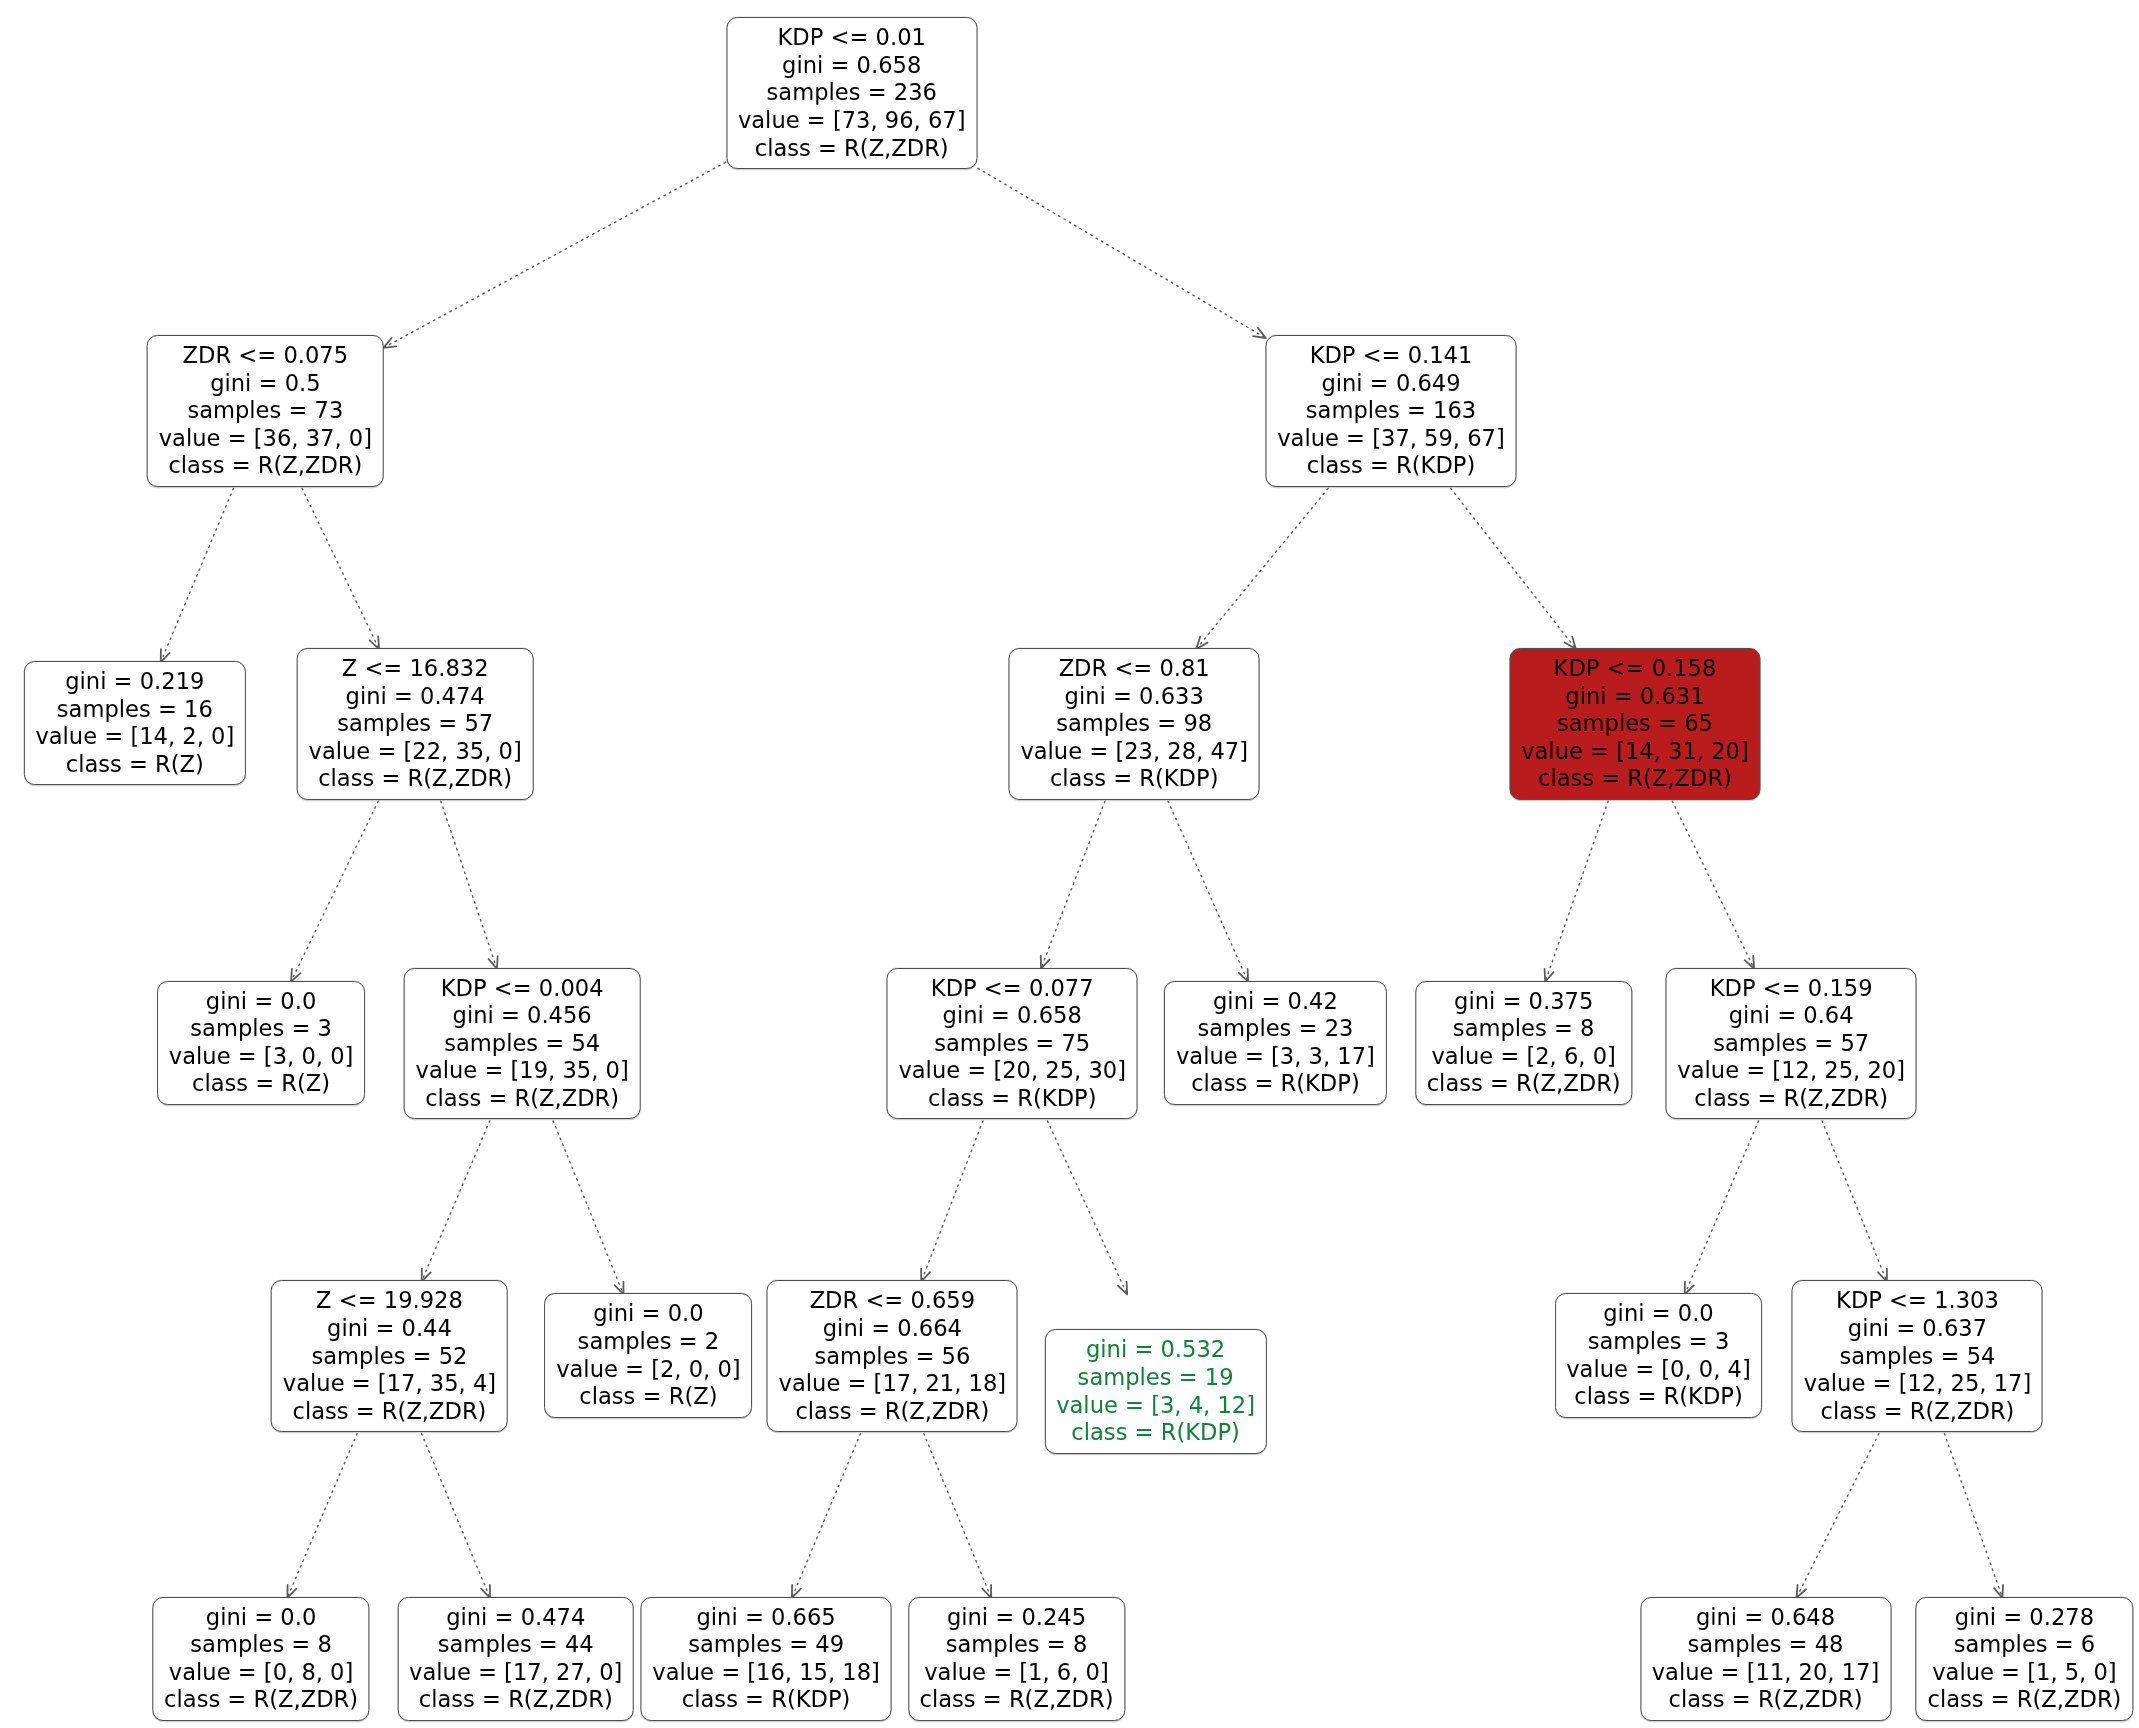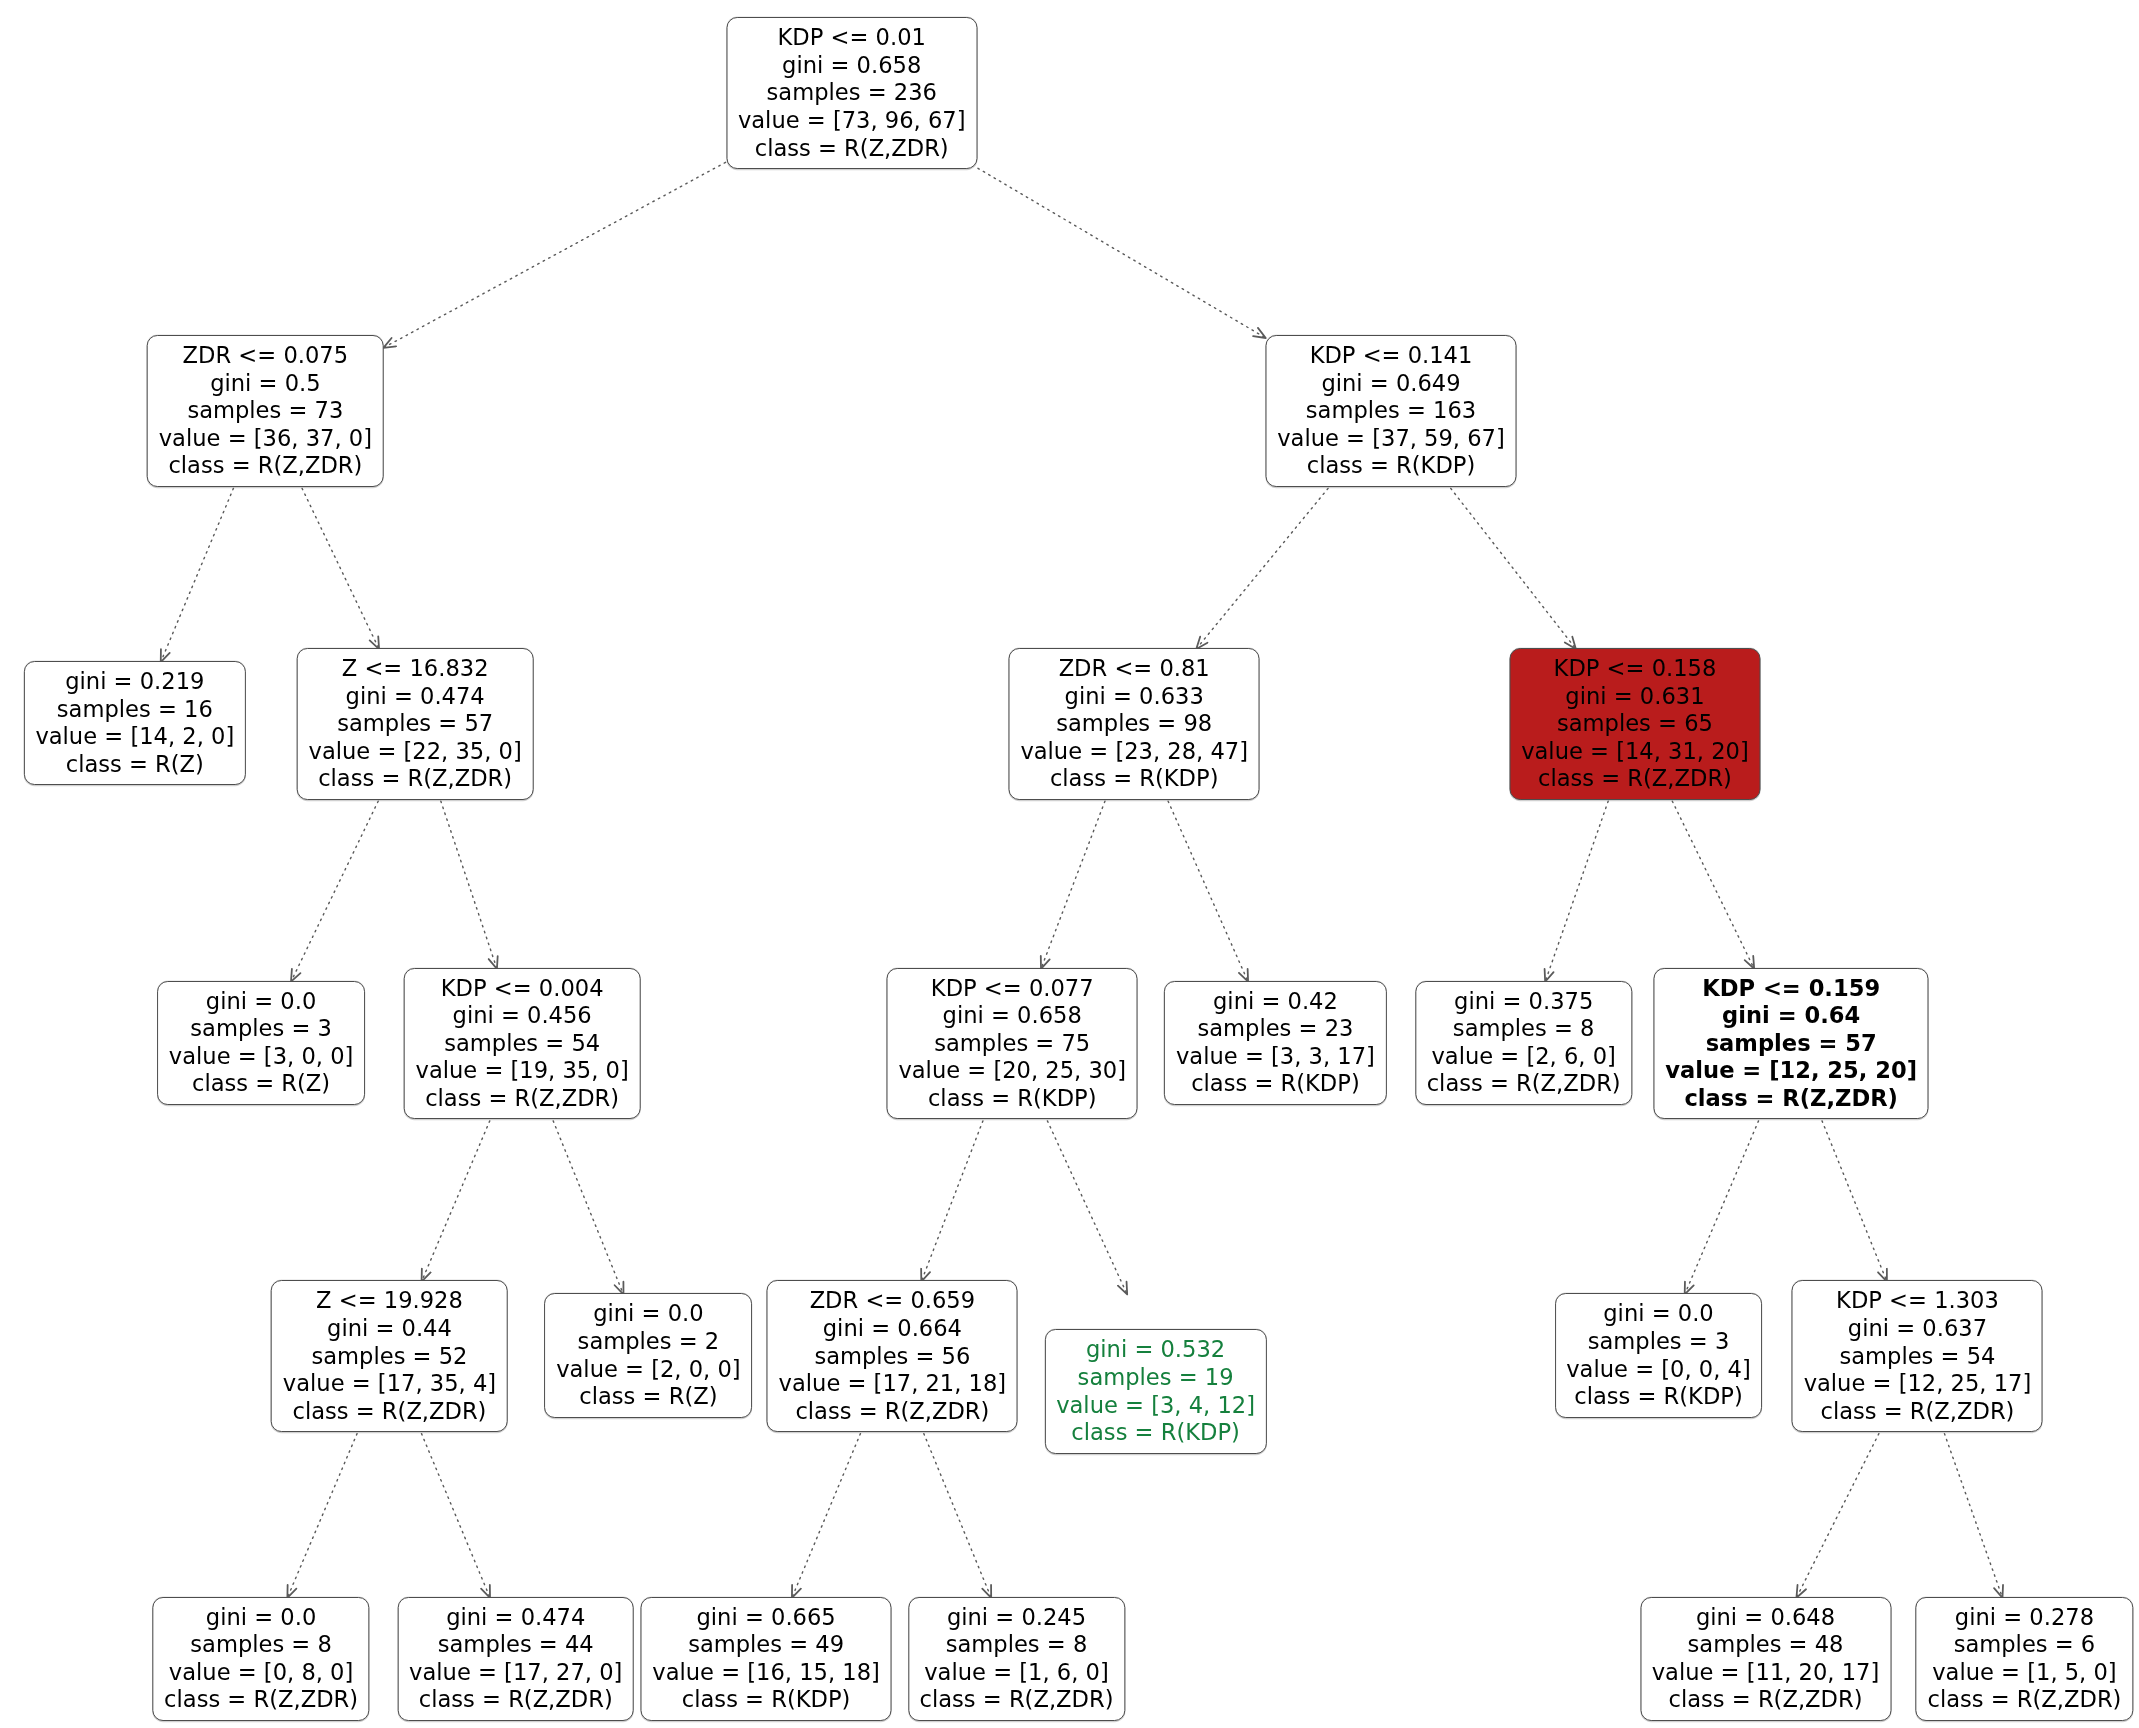--- a/index.html
+++ b/index.html
@@ -151,21 +151,21 @@
       <span class="node-line">samples = 23</span>
       <span class="node-line">value = [3, 3, 17]</span>
       <span class="node-line">class = R(KDP)</span>
     </div>
     <div class="node" style="left: 71.2%; top: 56.75%; border-color: rgb(77, 77, 77); background: rgb(255, 255, 255); color: rgb(0, 0, 0);">
       <span class="node-line">gini = 0.375</span>
       <span class="node-line">samples = 8</span>
       <span class="node-line">value = [2, 6, 0]</span>
       <span class="node-line">class = R(Z,ZDR)</span>
     </div>
-    <div class="node" style="left: 83.7%; top: 56%; border-color: rgb(77, 77, 77); background: rgb(255, 255, 255); color: rgb(0, 0, 0); font-weight: bold;">
+    <div class="node" style="left: 83.7%; top: 56%; border-color: rgb(77, 77, 77); background: rgb(255, 255, 255); color: rgb(0, 0, 0);">
       <span class="node-line">KDP &lt;= 0.159</span>
       <span class="node-line">gini = 0.64</span>
       <span class="node-line">samples = 57</span>
       <span class="node-line">value = [12, 25, 20]</span>
       <span class="node-line">class = R(Z,ZDR)</span>
     </div>
     <div class="node" style="left: 18.2%; top: 74.1%; border-color: rgb(77, 77, 77); background: rgb(255, 255, 255); color: rgb(0, 0, 0);">
       <span class="node-line">Z &lt;= 19.928</span>
       <span class="node-line">gini = 0.44</span>
       <span class="node-line">samples = 52</span>

